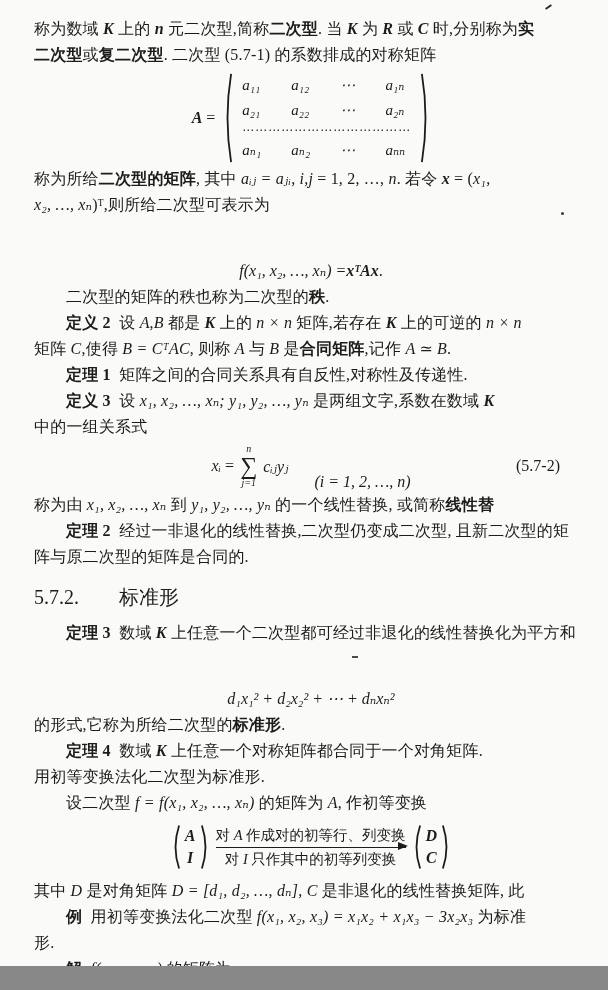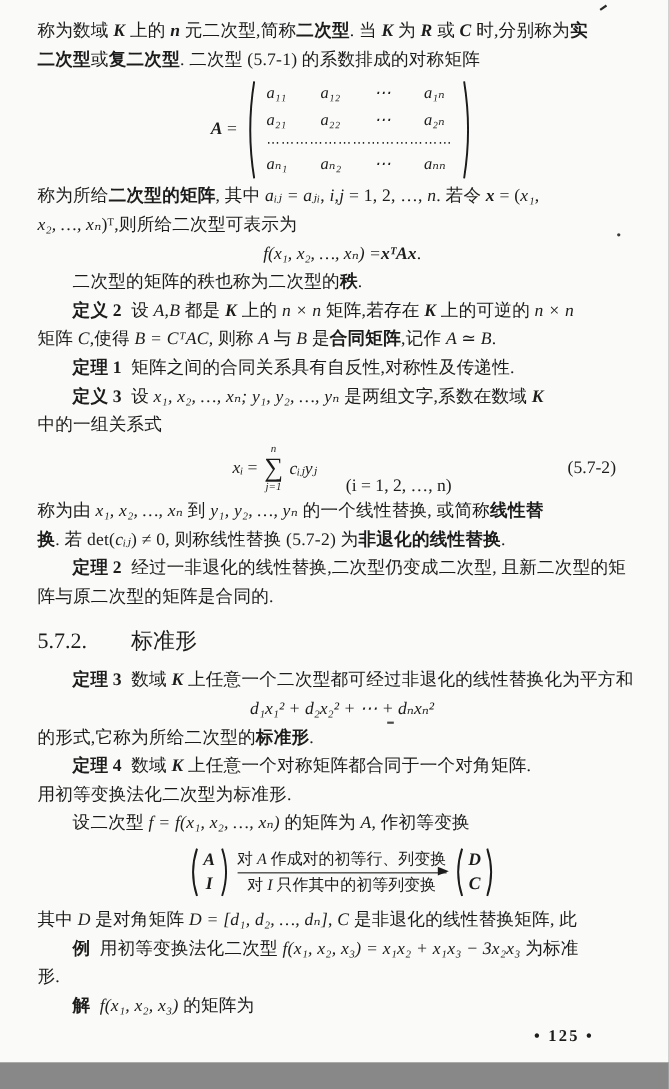--- a/index.html
+++ b/index.html
@@ -18,21 +18,21 @@
     line-height:26px;
     white-space:pre;
     letter-spacing:0.2px;
   }
   .ind{padding-left:32px;}
   .s-b{font-weight:700;}
   .s-m{font-family:"Liberation Serif","DejaVu Serif",serif;font-style:italic;}
   .s-mb{font-family:"Liberation Serif","DejaVu Serif",serif;font-style:italic;font-weight:700;}
 
   
-  .disp{display:flex;align-items:center;justify-content:center;}
+  .disp{display:flex;align-items:center;justify-content:center;margin-top:40px;}
   .eq-line{line-height:26px;}
 
   
   .mat-disp{margin:5px 0 3px 0;}
   .mat-lhs{font-size:16px;margin-right:8px;white-space:pre;}
   .mat-body{display:flex;align-items:stretch;}
   .paren{width:9px;}
   .mat-grid{
     display:grid;
     grid-template-columns:repeat(4,auto);
@@ -42,21 +42,21 @@
   }
   .mc{font-family:"Liberation Serif","DejaVu Serif",serif;font-style:italic;font-size:15px;line-height:19px;text-align:left;}
   .mdots{grid-column:1/-1;font-style:normal;font-size:12px;line-height:10px;letter-spacing:1px;overflow:hidden;white-space:nowrap;color:#222;}
 
   
   .sum-disp{position:relative;margin:2px 0;height:48px;}
   .sum-core{display:flex;align-items:center;white-space:pre;}
   .sigma-stack{display:inline-flex;flex-direction:column;align-items:center;margin:0 6px;}
   .sigma-lim{font-size:10px;line-height:10px;font-family:"Liberation Serif","DejaVu Serif",serif;font-style:italic;}
   .sigma-glyph{font-size:24px;line-height:24px;font-style:normal;}
-  .sum-cond{margin-left:26px;font-family:"Liberation Serif","DejaVu Serif",serif;margin-top:32px;}
+  .sum-cond{margin-left:26px;font-family:"Liberation Serif","DejaVu Serif",serif;font-style:italic;margin-top:32px;}
   .eq-tag{position:absolute;right:28px;top:50%;transform:translateY(-50%);font-style:normal;}
 
   
   .sec-head{
     margin:12px 0 8px 0;
     font-size:20px;line-height:30px;
     white-space:pre;
   }
   .sec-num{margin-right:40px;}
 
@@ -149,21 +149,20 @@
         <span class="sigma-glyph">∑</span>
         <span class="sigma-lim">j=1</span>
       </span>
       <span><span class="s-m">cᵢⱼyⱼ</span></span>
       <span class="sum-cond">(i = 1, 2, …, n)</span>
     </span>
     <span class="eq-tag">(5.7-2)</span>
   </div>
 
   <div class="ln"><span>称为由 </span><span class="s-m">x₁, x₂, …, xₙ</span><span> 到 </span><span class="s-m">y₁, y₂, …, yₙ</span><span> 的一个线性替换, 或简称</span><span class="s-b">线性替</span></div>
-  <div class="ln"><span class="s-b">换</span><span>. 若 det(</span><span class="s-m">cᵢⱼ</span><span>) ≠ 0, 则称线性替换 (5.7-2) 为</span><span class="s-b">非退化的线性替换</span><span>.</span></div>
 
   <div class="ln ind"><span class="s-b">定理 2</span><span>  经过一非退化的线性替换,二次型仍变成二次型, 且新二次型的矩</span></div>
   <div class="ln"><span>阵与原二次型的矩阵是合同的.</span></div>
 
   <div class="sec-head"><span class="sec-num">5.7.2.</span><span>标准形</span></div>
 
   <div class="ln ind"><span class="s-b">定理 3</span><span>  数域 </span><span class="s-mb">K</span><span> 上任意一个二次型都可经过非退化的线性替换化为平方和</span></div>
 
   <div class="disp eq-line">
       <span class="s-m">d₁x₁² + d₂x₂² + ⋯ + dₙxₙ²</span>

